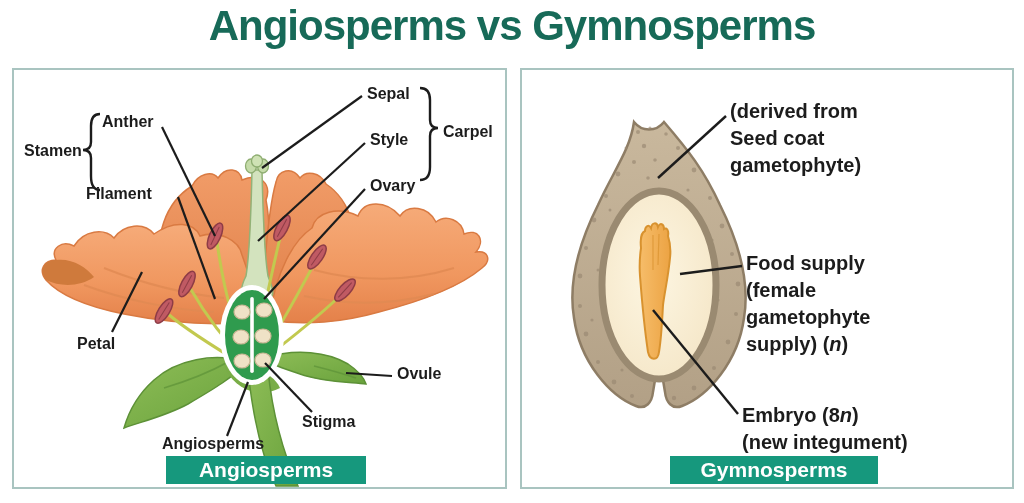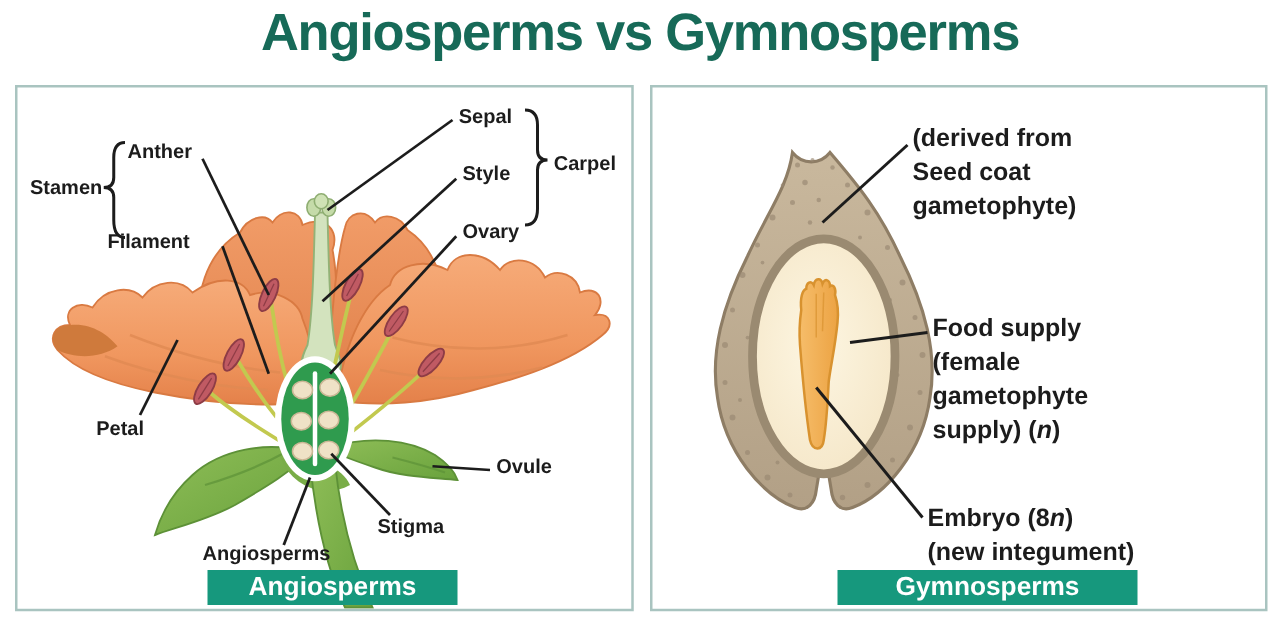--- a/index.html
+++ b/index.html
@@ -253,16 +253,16 @@
       <div>(female</div>
       <div>gametophyte</div>
       <div><span>supply) (</span><span class="it">n</span><span>)</span></div>
     </div>
 
     <div class="rlbl" style="left:220px;top:332px">
       <div><span>Embryo (8</span><span class="it">n</span><span>)</span></div>
       <div>(new integument)</div>
     </div>
 
-    <div class="banner" style="left:148px;top:386px;width:240px">Gymnosperms</div>
+    <div class="banner" style="left:148px;top:386px;width:208px">Gymnosperms</div>
   </div>
 
 </div>
 
 </body></html>

